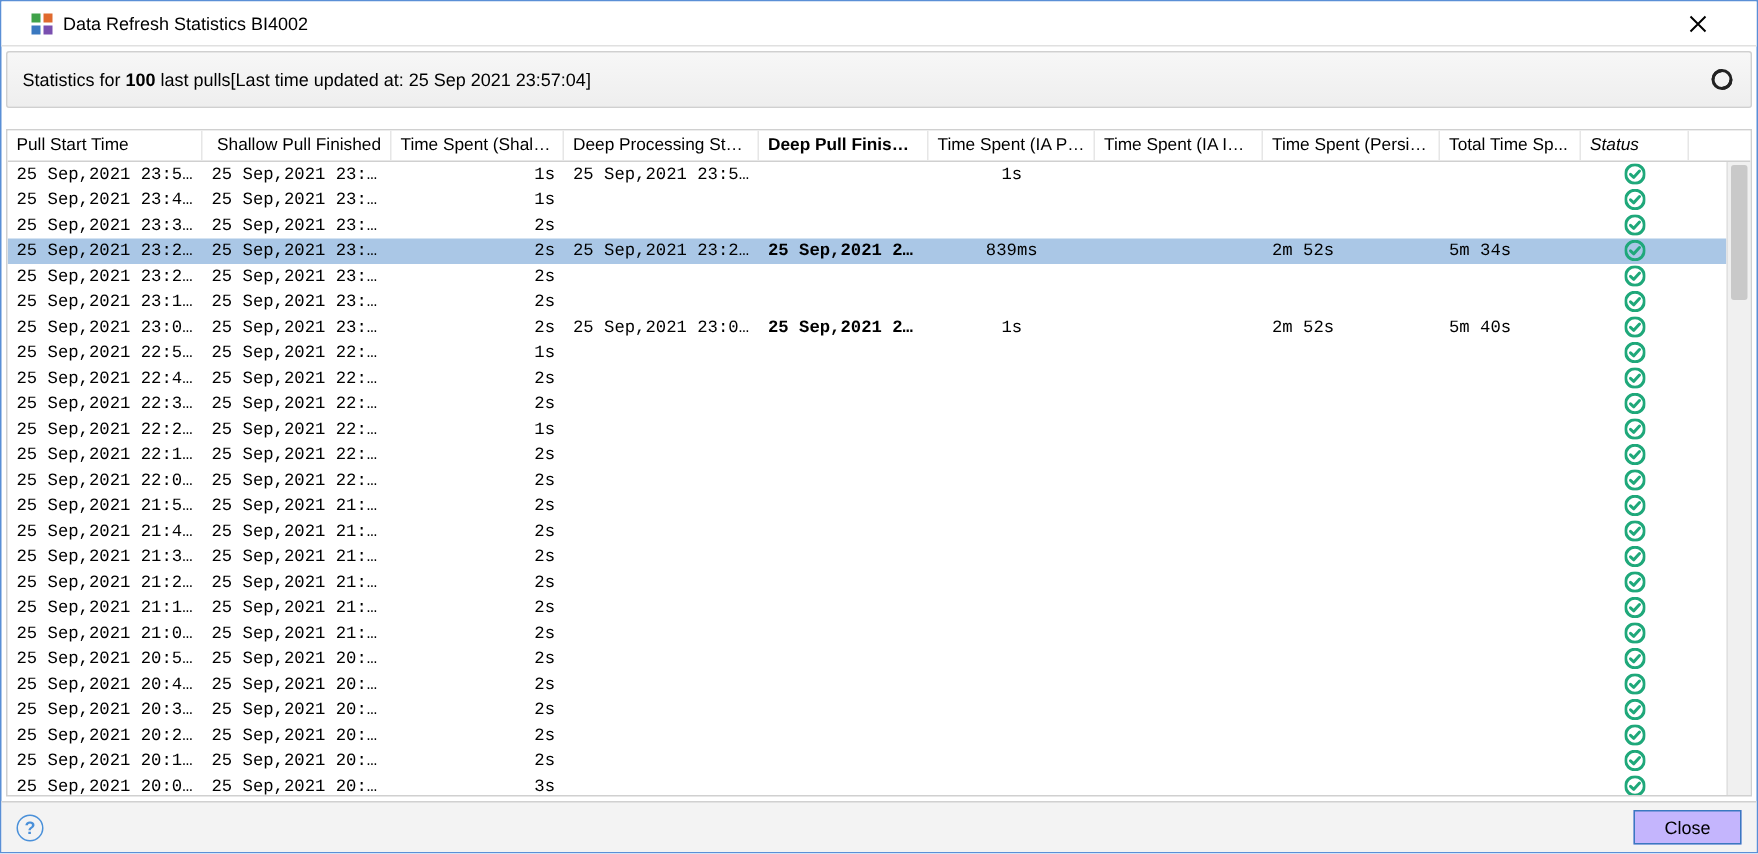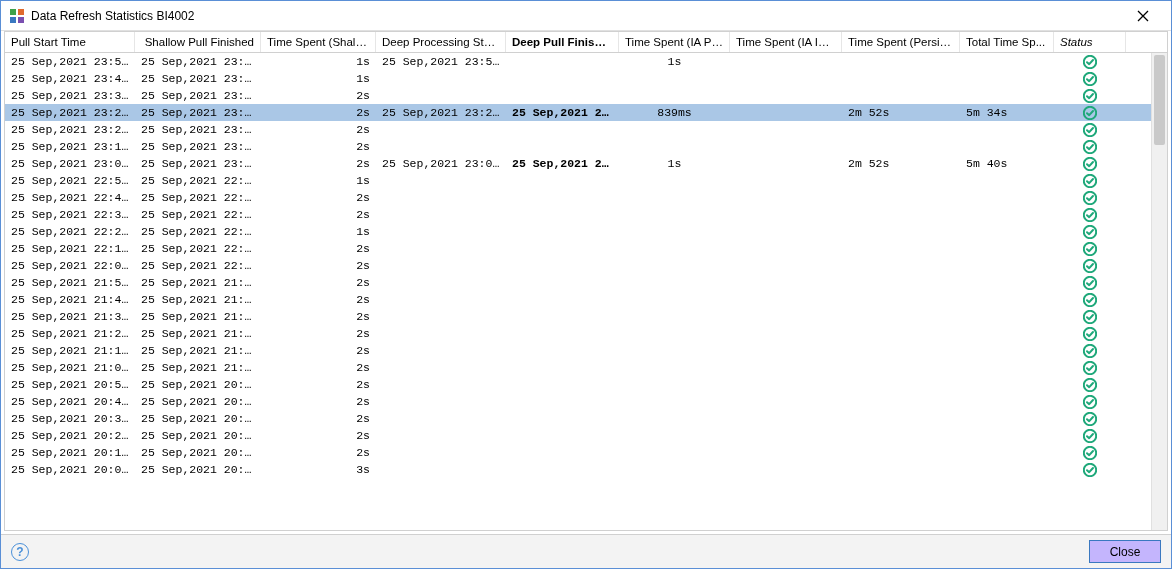--- a/index.html
+++ b/index.html
@@ -13,21 +13,21 @@
   }
   .window {
     width: 1172px; height: 569px;
     border: 1px solid #5a8fd6;
     background: #fff;
     display: flex; flex-direction: column;
   }
   .titlebar {
     height: 30px;
     display: flex; align-items: center;
-    padding: 0 8px;
+    padding: 0 19px;
     background: #fff;
     border-bottom: 1px solid #e0e0e0;
   }
   .titlebar .app-icon { width: 16px; height: 16px; margin-right: 6px; }
   .titlebar .title { flex: 1; font-size: 12px; color: #000; }
   .titlebar .close-x {
     width: 40px; height: 28px; display: flex; align-items: center; justify-content: center;
     cursor: pointer; color: #000;
   }
   .infobar {
@@ -36,21 +36,21 @@
     display: flex; align-items: center;
     padding: 0 10px;
     background: linear-gradient(#f7f7f7,#eeeeee);
     border: 1px solid #d0d0d0;
     border-radius: 2px;
   }
   .infobar .txt { flex: 1; color: #000; }
   .infobar .refresh { width: 18px; height: 18px; cursor: pointer; display:flex;align-items:center;justify-content:center;}
   .grid-wrap {
     flex: 1;
-    margin: 0 3px 3px 3px;
+    margin: 11px 3px 3px 3px;
     border: 1px solid #d0d0d0;
     position: relative;
     display: flex; flex-direction: column;
     overflow: hidden;
   }
   .grid-header {
     display: flex;
     background: #fff;
     border-bottom: 1px solid #d0d0d0;
     flex-shrink: 0;
@@ -139,20 +139,33 @@
       </svg>
     </span>
     <span class="title">Data Refresh Statistics BI4002</span>
     <span class="close-x">
       <svg width="12" height="12" viewBox="0 0 12 12">
           <path d="M1 1 L11 11 M11 1 L1 11" stroke="#000" stroke-width="1.3"></path>
         </svg>
     </span>
   </div>
 
+  <div class="infobar">
+    <span class="txt">
+      <span>Statistics for </span><b>100</b><span> last pulls[Last time updated at: 25 Sep 2021  23:57:04]</span>
+    </span>
+    <span class="refresh">
+      <svg width="16" height="16" viewBox="0 0 16 16">
+        <path d="M8 2 A6 6 0 1 0 14 8" fill="none" stroke="#222" stroke-width="2"></path>
+        <path d="M6 1 L8 3 L5 4 Z" fill="#222"></path>
+        <path d="M8 14 A6 6 0 1 0 2 8" fill="none" stroke="#222" stroke-width="2"></path>
+        <path d="M10 15 L8 13 L11 12 Z" fill="#222"></path>
+      </svg>
+    </span>
+  </div>
 
   <div class="grid-wrap">
     <div class="grid-header">
       <div class="hcell col0">Pull Start Time</div>
       <div class="hcell col1">Shallow Pull Finished</div>
       <div class="hcell col2" style="text-align:right;">Time Spent (Shallo...</div>
       <div class="hcell col3">Deep Processing Started</div>
       <div class="hcell col4">Deep Pull Finished</div>
       <div class="hcell col5">Time Spent (IA Pull)</div>
       <div class="hcell col6">Time Spent (IA Ind...</div>

